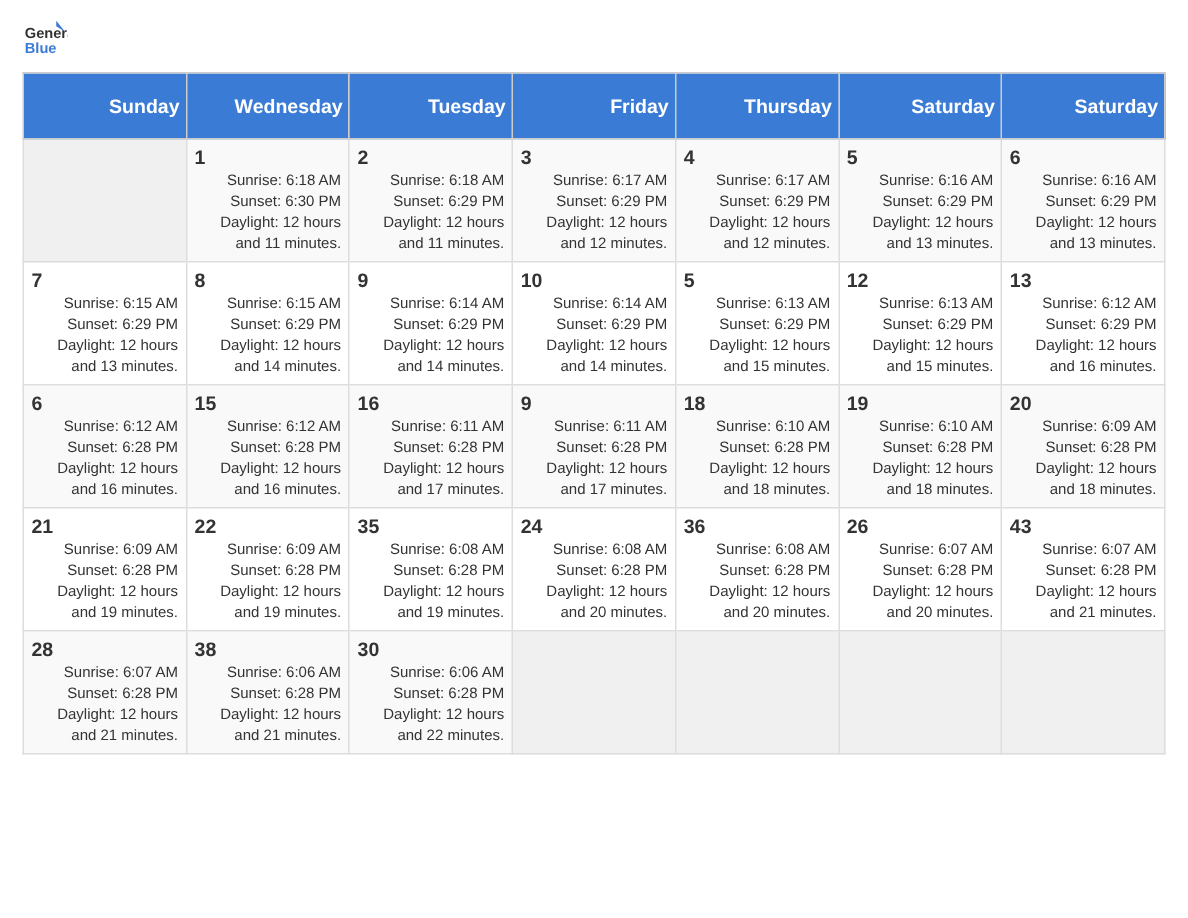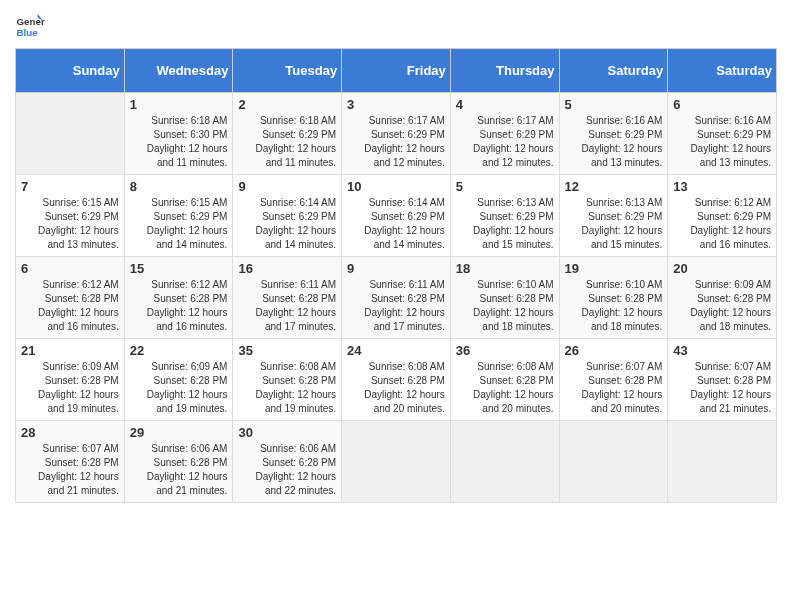--- a/index.html
+++ b/index.html
@@ -231,21 +231,21 @@
           <span class="day-num">43</span>
           <div class="cell-info">Sunrise: 6:07 AM<br>Sunset: 6:28 PM<br>Daylight: 12 hours and 21 minutes.</div>
         </td>
       </tr>
       <tr>
         <td>
           <span class="day-num">28</span>
           <div class="cell-info">Sunrise: 6:07 AM<br>Sunset: 6:28 PM<br>Daylight: 12 hours and 21 minutes.</div>
         </td>
         <td>
-          <span class="day-num">29</span>
+          <span class="day-num">38</span>
           <div class="cell-info">Sunrise: 6:06 AM<br>Sunset: 6:28 PM<br>Daylight: 12 hours and 21 minutes.</div>
         </td>
         <td>
           <span class="day-num">30</span>
           <div class="cell-info">Sunrise: 6:06 AM<br>Sunset: 6:28 PM<br>Daylight: 12 hours and 22 minutes.</div>
         </td>
         <td class="empty-cell"></td>
         <td class="empty-cell"></td>
         <td class="empty-cell"></td>
         <td class="empty-cell"></td>

